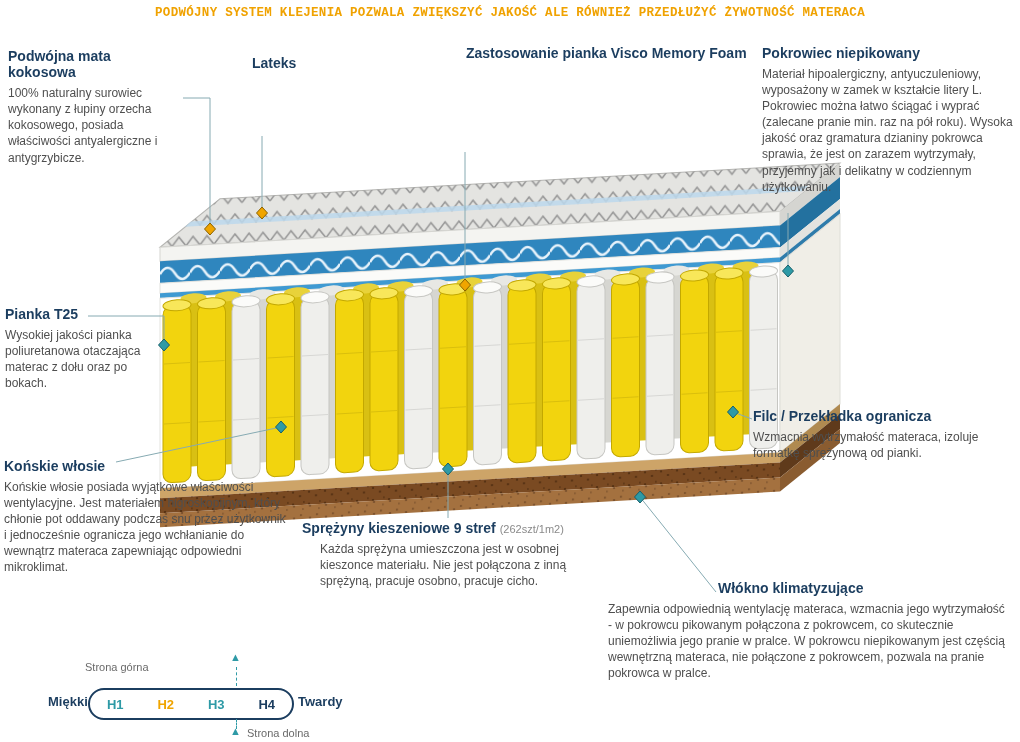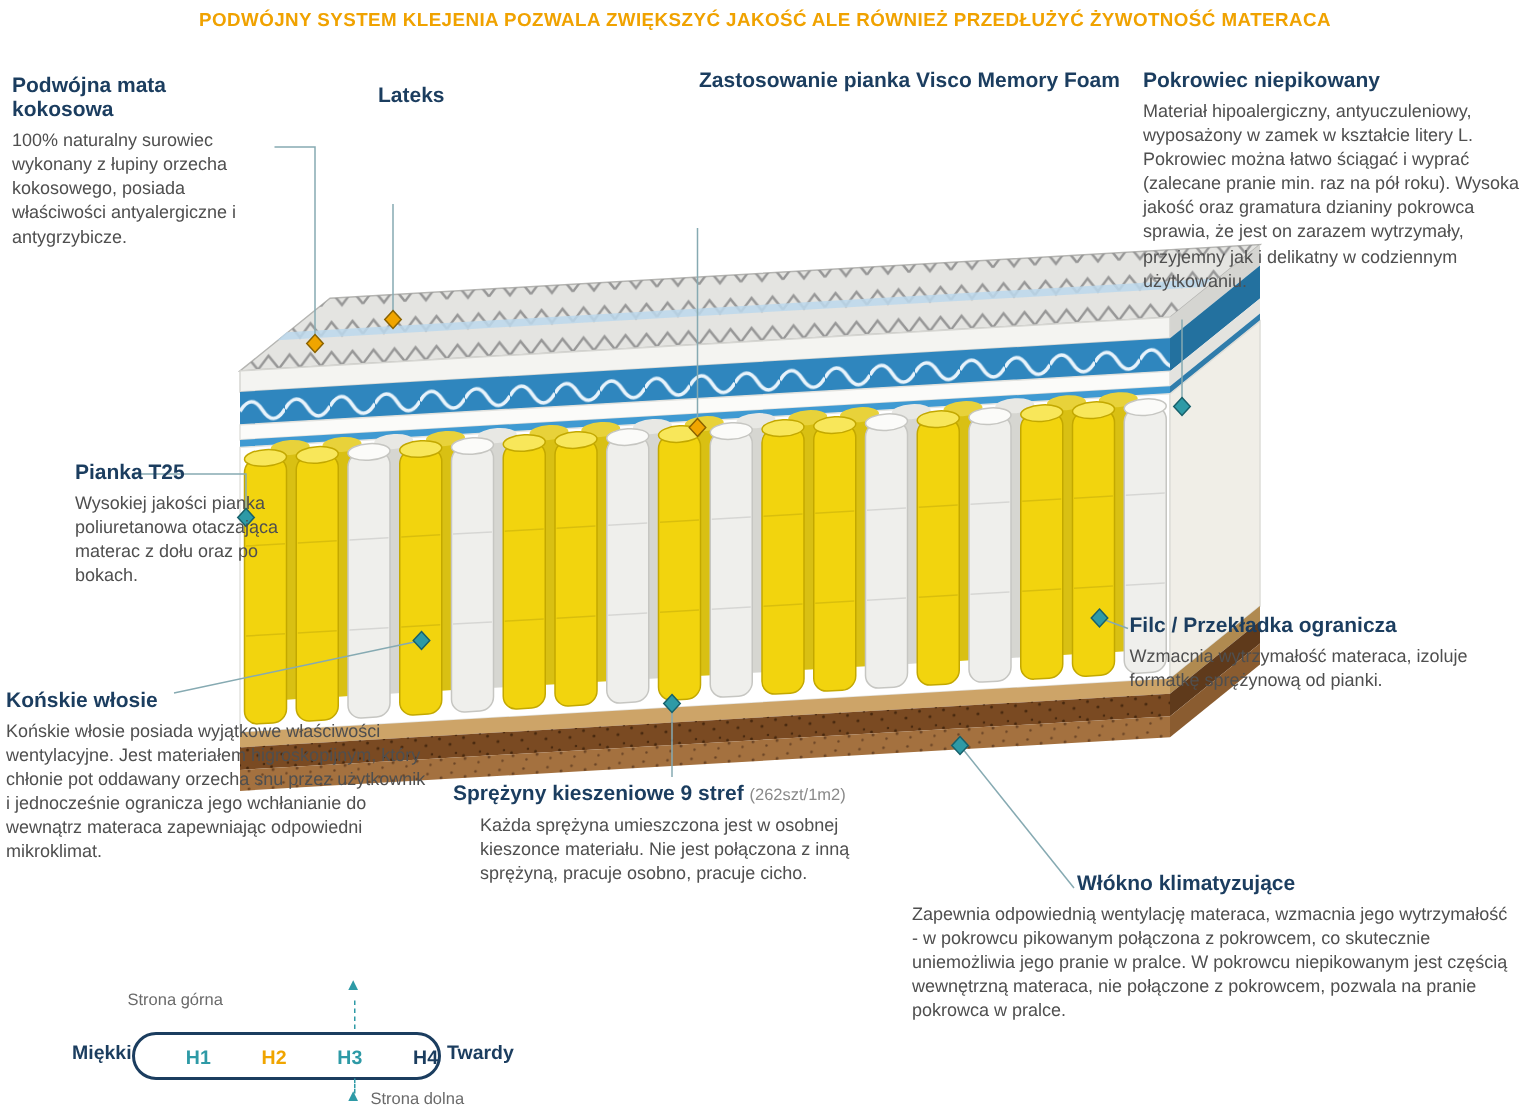--- a/index.html
+++ b/index.html
@@ -3,39 +3,39 @@
 <meta charset="utf-8">
 <style>
   html,body{margin:0;padding:0;}
   body{
     width:1020px;height:742px;position:relative;background:#ffffff;
     font-family:"Liberation Sans", sans-serif;overflow:hidden;
   }
   #canvas{position:absolute;inset:0;width:1020px;height:742px;}
   .banner{
     position:absolute;top:6px;left:0;width:100%;text-align:center;
-    color:#f0a200;font-weight:bold;font-size:12.5px;letter-spacing:.3px;z-index:4;
+    color:#f0a200;font-weight:bold;font-size:12.5px;letter-spacing:.3px;z-index:4;font-family:Liberation Mono, monospace;
   }
   .callout{position:absolute;z-index:4;}
   .callout h3{margin:0 0 5px 0;font-size:14px;color:#1b3d5f;font-weight:bold;line-height:1.15;}
   .callout p{margin:0;font-size:12px;color:#4f4f4f;line-height:1.34;}
   .callout .sub{font-size:11px;color:#8a8a8a;font-weight:normal;margin-top:28px;}
   .hl{color:#f0a200;}
   #mattress-svg{position:absolute;left:130px;top:140px;width:720px;height:440px;z-index:1;}
   #connector-overlay{position:absolute;left:0;top:0;width:1020px;height:742px;z-index:2;pointer-events:none;}
   
   .scale-label-small{position:absolute;font-size:11px;color:#6a6a6a;z-index:4;}
   .scale-arrow{position:absolute;font-size:11px;color:#2e9aa6;z-index:4;line-height:1;}
   .dash-v{position:absolute;width:0;border-left:1px dashed #2e9aa6;z-index:4;}
   .scale-end-label{position:absolute;font-size:13px;font-weight:bold;color:#1b3d5f;z-index:4;}
   .scale-box{
     position:absolute;left:88px;top:688px;width:202px;height:28px;z-index:4;
     border:2px solid #1b3d5f;border-radius:16px;display:flex;align-items:center;background:#fff;
   }
-  .scale-box span{flex:1;text-align:right;font-size:13px;font-weight:bold;}
+  .scale-box span{flex:1;text-align:center;font-size:13px;font-weight:bold;}
 </style>
 </head>
 <body>
 
 <div id="canvas">
 
   <div class="banner">PODWÓJNY SYSTEM KLEJENIA POZWALA ZWIĘKSZYĆ JAKOŚĆ ALE RÓWNIEŻ PRZEDŁUŻYĆ ŻYWOTNOŚĆ MATERACA</div>
 
   <svg id="mattress-svg" viewBox="0 0 720 440">
     <defs>
@@ -261,28 +261,28 @@
 
   <div class="callout" style="left:466px;top:45px;width:282px;">
     <h3>Zastosowanie pianka Visco Memory Foam</h3>
   </div>
 
   <div class="callout" style="left:762px;top:45px;width:252px;">
     <h3>Pokrowiec niepikowany</h3>
     <p>Materiał hipoalergiczny, antyuczuleniowy, wyposażony w zamek w kształcie litery L. Pokrowiec można łatwo ściągać i wyprać (zalecane pranie min. raz na pół roku). Wysoka jakość oraz gramatura dzianiny pokrowca sprawia, że jest on zarazem wytrzymały, przyjemny jak i delikatny w codziennym użytkowaniu.</p>
   </div>
 
-  <div class="callout" style="left:5px;top:306px;width:152px;margin-left:45px;">
+  <div class="callout" style="left:5px;top:306px;width:152px;">
     <h3>Pianka T25</h3>
     <p>Wysokiej jakości pianka poliuretanowa otaczająca materac z dołu oraz po bokach.</p>
   </div>
 
   <div class="callout" style="left:4px;top:458px;width:284px;">
     <h3>Końskie włosie</h3>
-    <p>Końskie włosie posiada wyjątkowe właściwości wentylacyjne. Jest materiałem higroskopijnym, który chłonie pot oddawany orzecha snu przez użytkownik i jednocześnie ogranicza jego wchłanianie do wewnątrz materaca zapewniając odpowiedni mikroklimat.</p>
+    <p>Końskie włosie posiada wyjątkowe właściwości wentylacyjne. Jest materiałem higroskopijnym, który chłonie pot oddawany podczas snu przez użytkownik i jednocześnie ogranicza jego wchłanianie do wewnątrz materaca zapewniając odpowiedni mikroklimat.</p>
   </div>
 
   <div class="callout" style="left:302px;top:520px;width:295px;">
     <h3><span>Sprężyny kieszeniowe 9 stref</span> <span class="sub">(262szt/1m2)</span></h3>
     <p style="margin-left:18px;width:268px;">Każda sprężyna umieszczona jest w osobnej kieszonce materiału. Nie jest połączona z inną sprężyną, pracuje osobno, pracuje cicho.</p>
   </div>
 
   <div class="callout" style="left:753px;top:408px;width:245px;">
     <h3>Filc / Przekładka ogranicza</h3>
     <p>Wzmacnia wytrzymałość materaca, izoluje formatkę sprężynową od pianki.</p>

